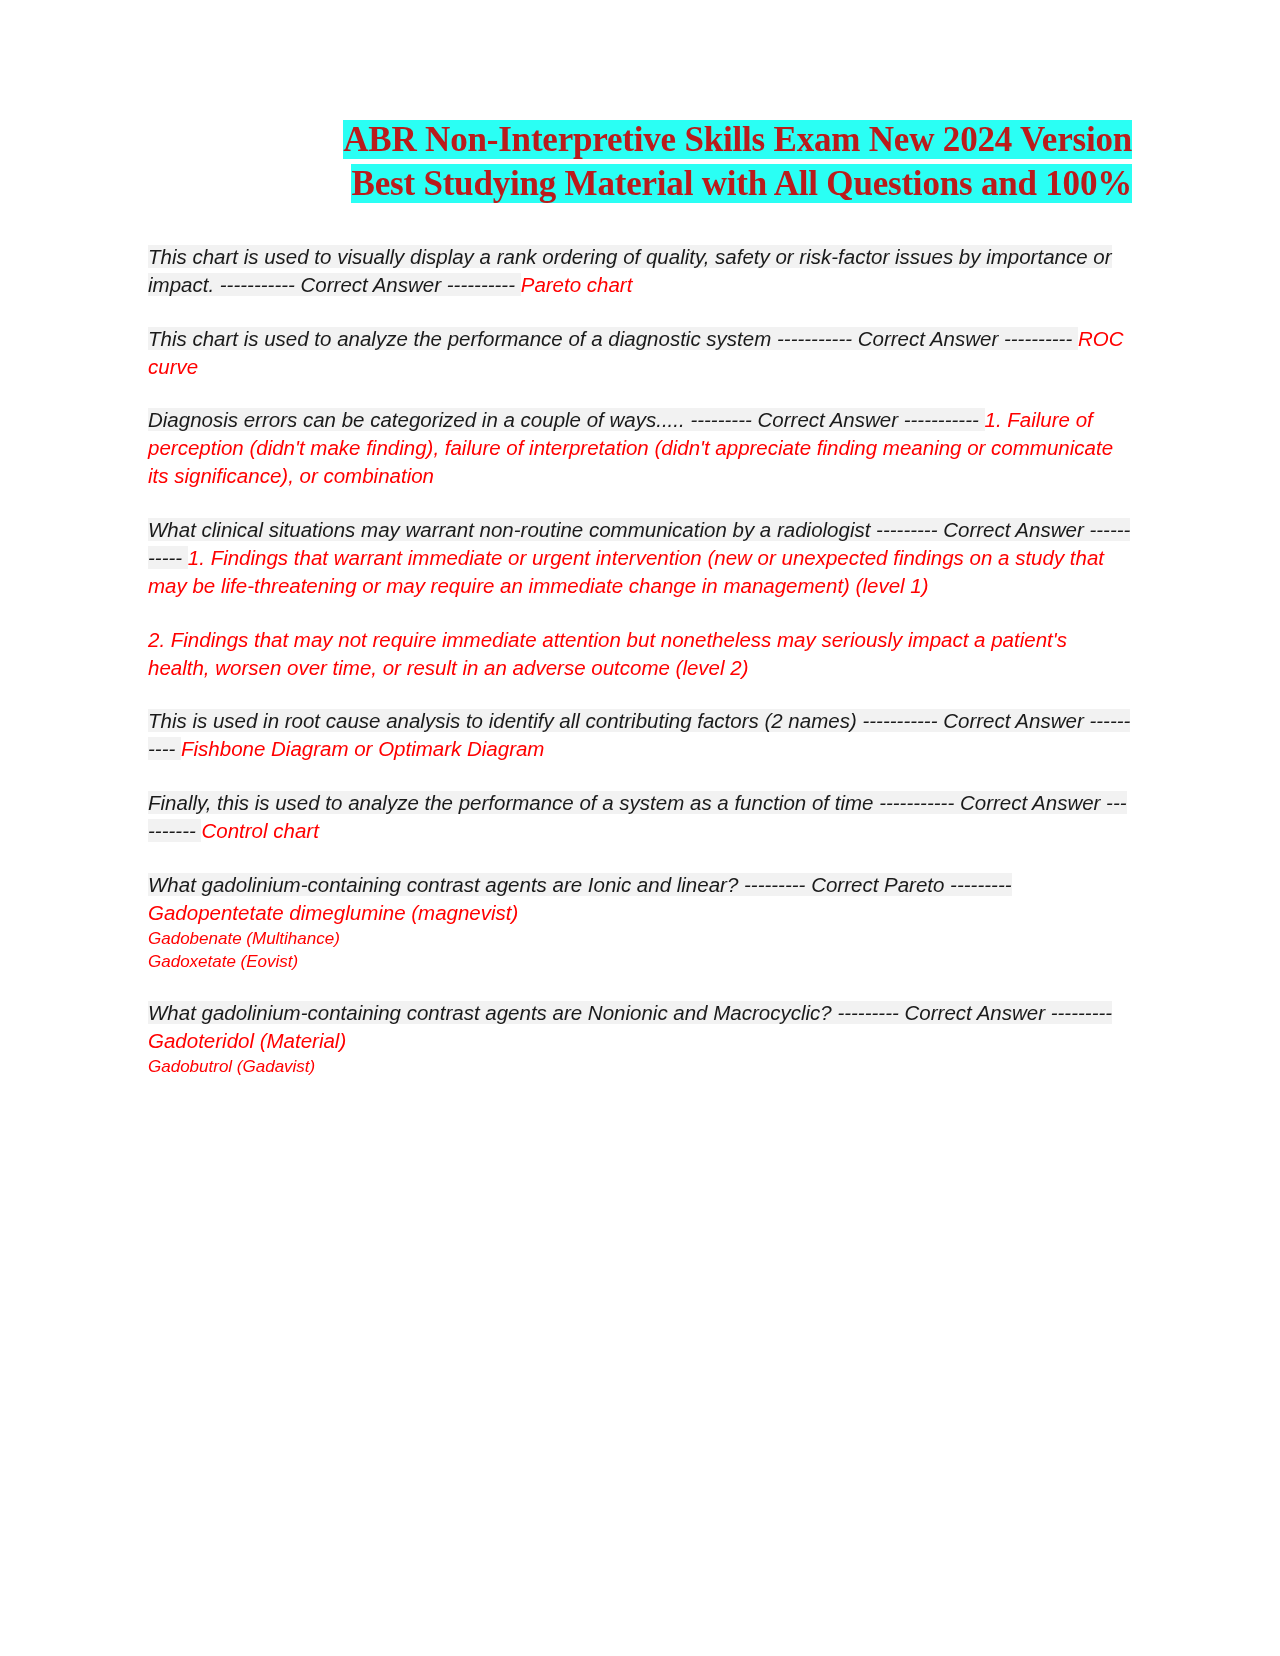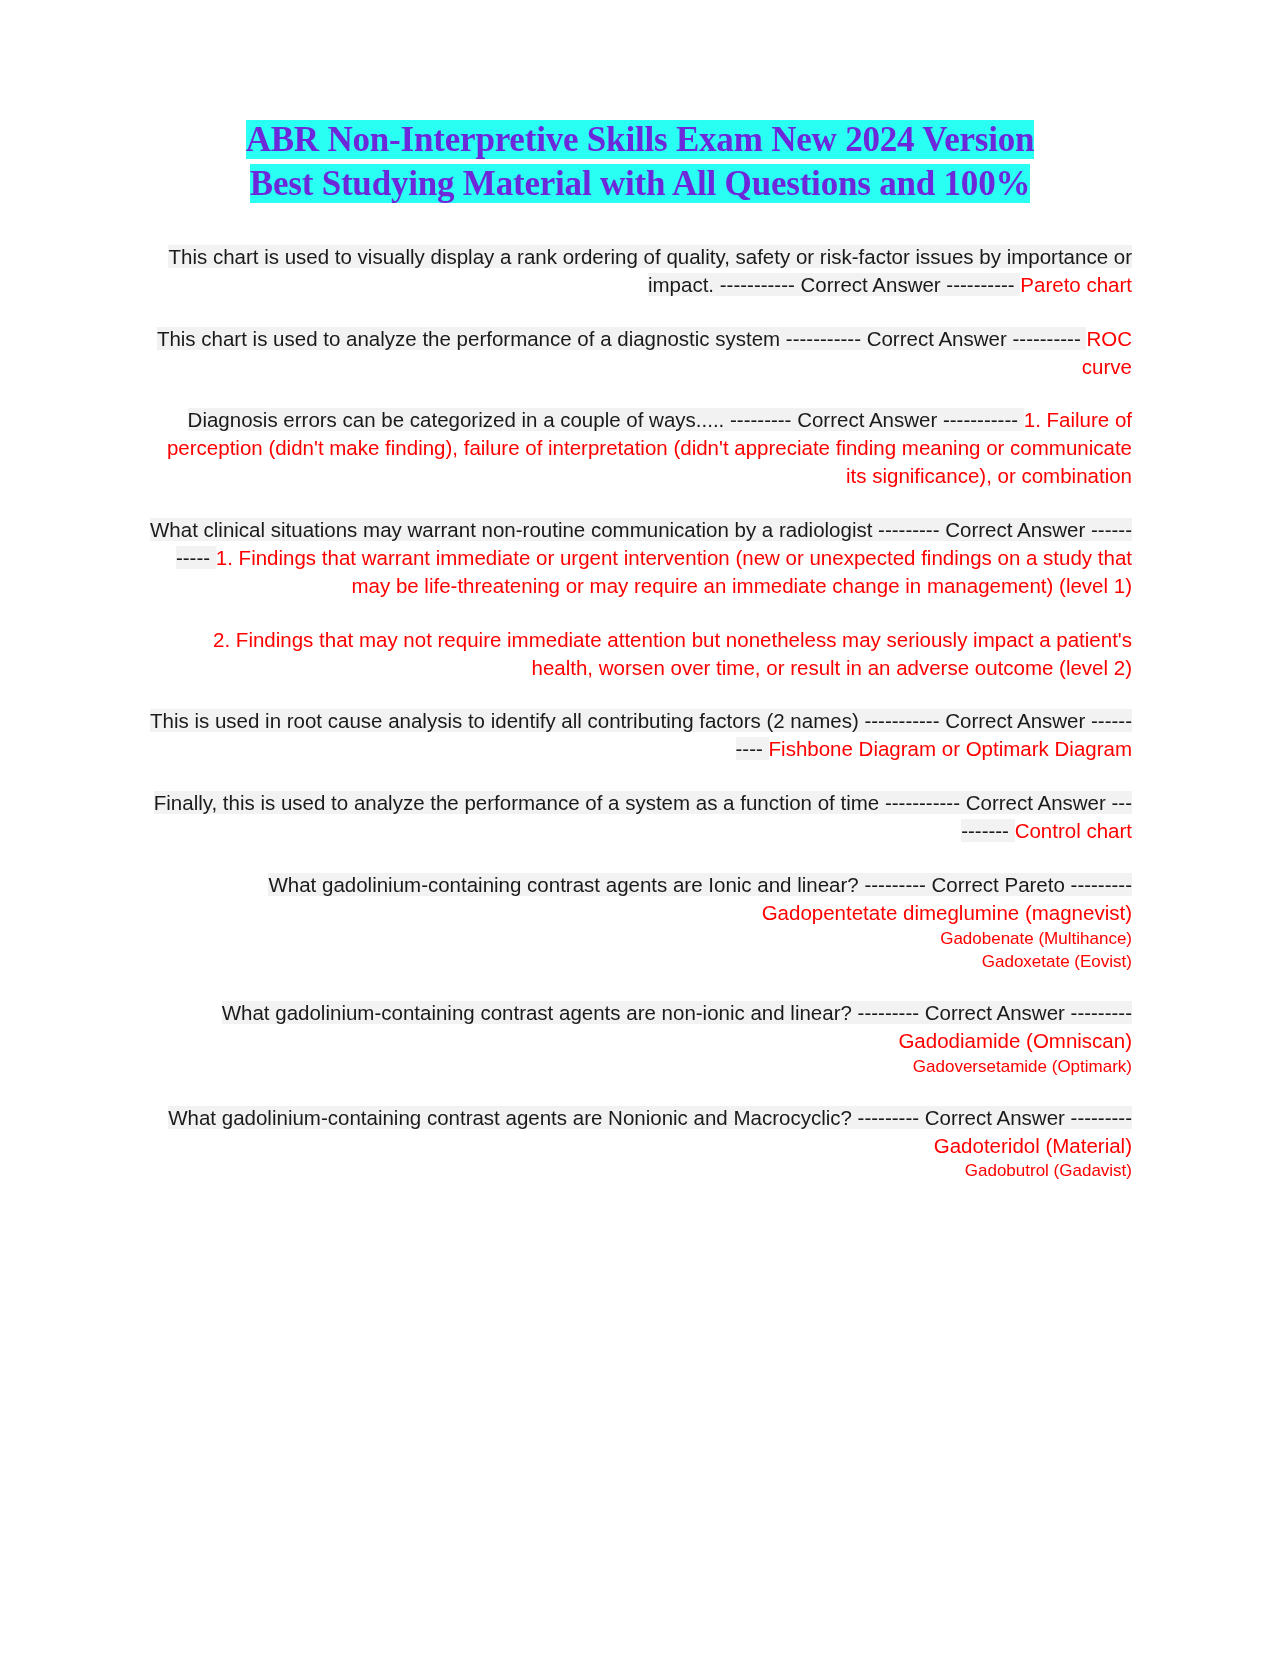--- a/index.html
+++ b/index.html
@@ -18,36 +18,37 @@
     min-height: 1656px;
     box-sizing: border-box;
     padding: 118px 148px 60px 148px;
     background: #ffffff;
   }
   .doc-title {
     font-family: "Liberation Serif", serif;
     font-weight: bold;
     font-size: 35px;
     line-height: 1.27;
-    text-align: center;
-    color: #6d28d9;
+    text-align: right;
+    color: #b91c1c;
     margin: 0 0 36px 0;
     letter-spacing: -0.2px;
   }
   .doc-title .hl {
     background: #2afff4;
     box-decoration-break: clone;
     -webkit-box-decoration-break: clone;
   }
   .qa-block {
     margin: 10px 0 26px 0;
     font-size: 20.5px;
     line-height: 1.36;
     color: #1a1a1a;
-    text-align: right;
+    text-align: left;
+    font-style: italic;
   }
   .qa-block .q {
     color: #1a1a1a;
     background: #f2f2f2;
     box-decoration-break: clone;
     -webkit-box-decoration-break: clone;
   }
   .qa-block .a {
     color: #ff0000;
   }
@@ -96,23 +97,19 @@
   <div class="qa-block">
     <span class="q">Finally, this is used to analyze the performance of a system as a function of time ----------- Correct Answer ---------- </span><span class="a">Control chart</span>
   </div>
 
   <div class="qa-block">
     <span class="q">What gadolinium-containing contrast agents are Ionic and linear? --------- Correct Pareto --------- </span><span class="a">Gadopentetate dimeglumine (magnevist)</span>
     <span class="a-line">Gadobenate (Multihance)</span>
     <span class="a-line">Gadoxetate (Eovist)</span>
   </div>
 
-  <div class="qa-block">
-    <span class="q">What gadolinium-containing contrast agents are non-ionic and linear? --------- Correct Answer --------- </span><span class="a">Gadodiamide (Omniscan)</span>
-    <span class="a-line">Gadoversetamide (Optimark)</span>
-  </div>
 
   <div class="qa-block">
     <span class="q">What gadolinium-containing contrast agents are Nonionic and Macrocyclic? --------- Correct Answer --------- </span><span class="a">Gadoteridol (Material)</span>
     <span class="a-line">Gadobutrol (Gadavist)</span>
   </div>
 
 </div>
 
 </body></html>

